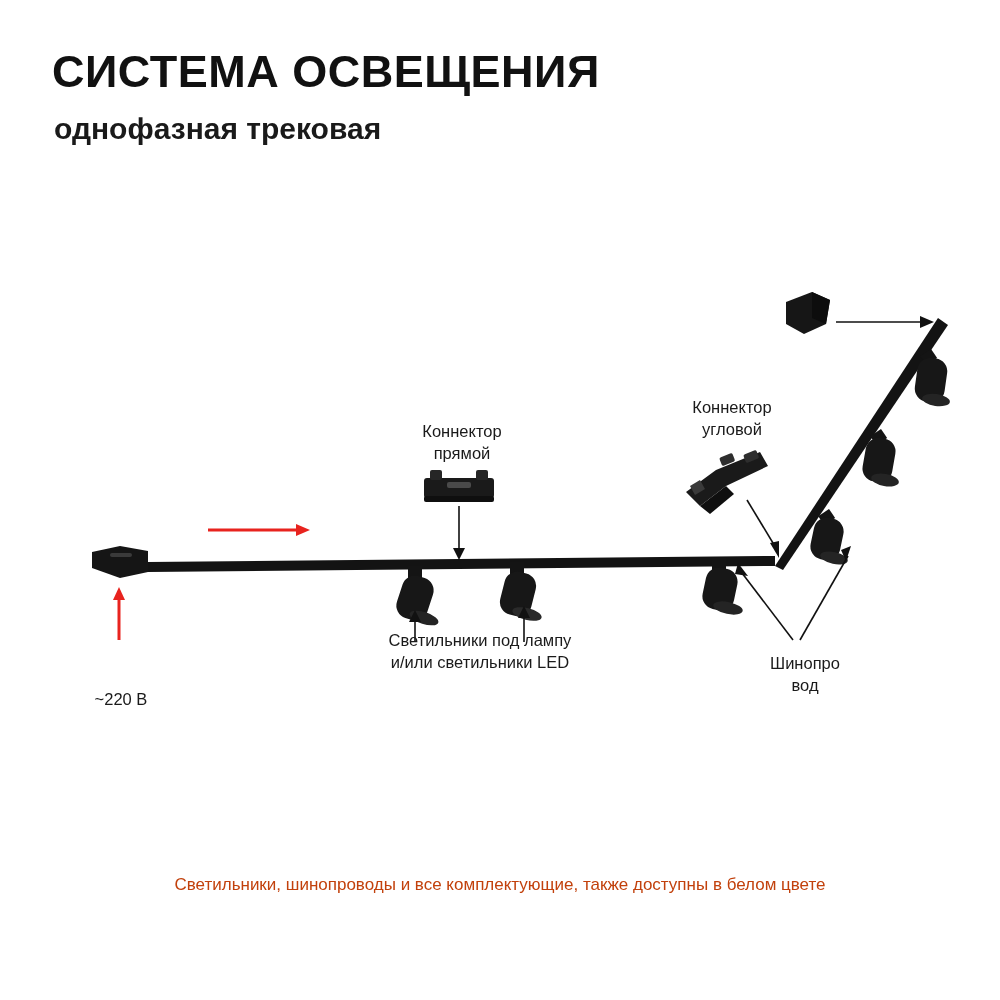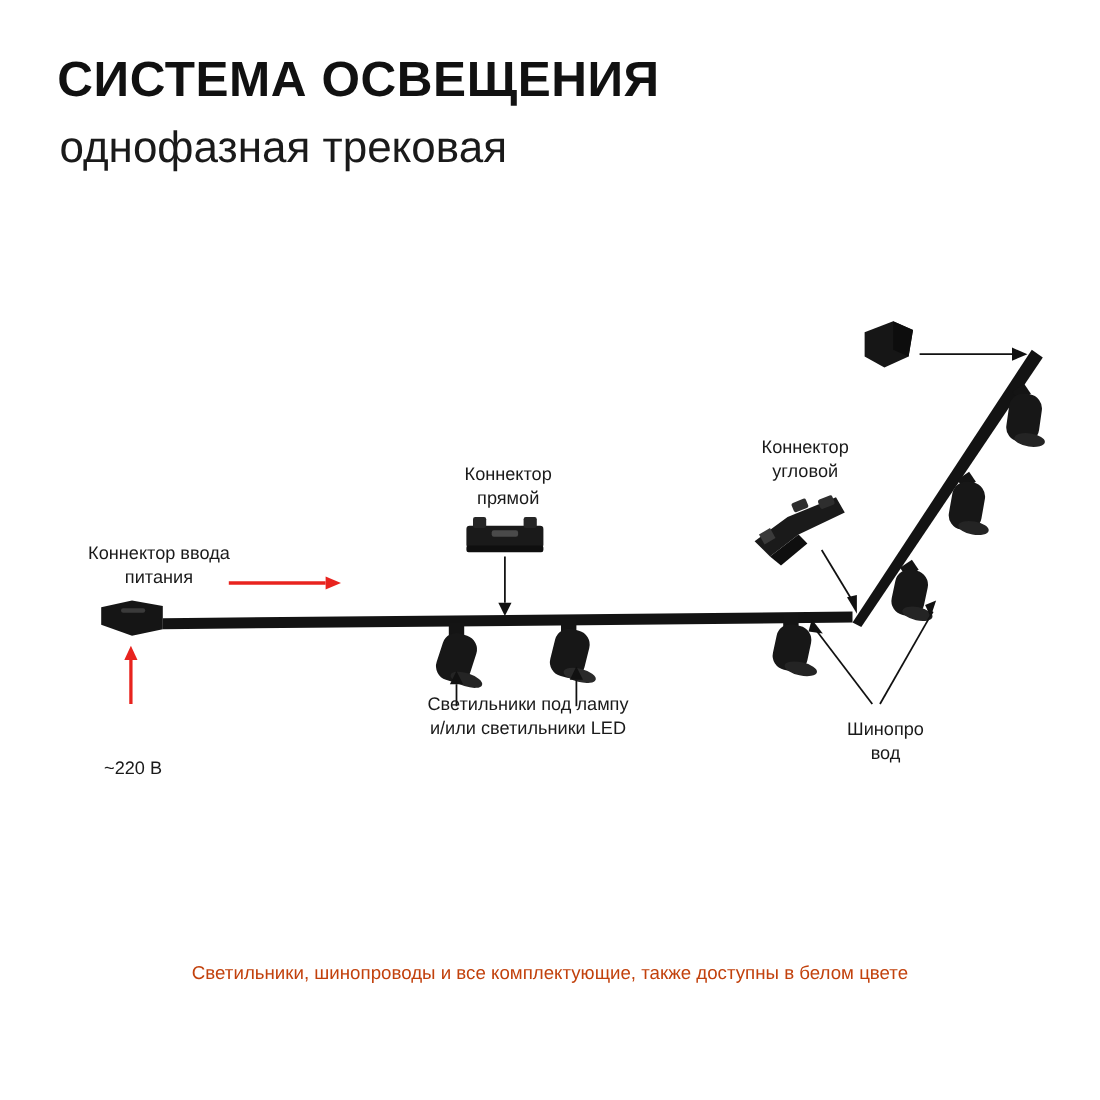--- a/index.html
+++ b/index.html
@@ -27,22 +27,22 @@
     font-weight: bold;
     letter-spacing: 0.5px;
     color: #111111;
     text-transform: uppercase;
     line-height: 1.05;
   }
   .subtitle {
     position: absolute;
     left: 54px;
     top: 112px;
-    font-size: 40px;
-    font-weight: normal;
+    font-size: 30px;
+    font-weight: bold;
     color: #1a1a1a;
     text-align: right;
   }
   .footnote {
     position: absolute;
     left: 50px;
     top: 875px;
     width: 900px;
     text-align: center;
     font-size: 17px;
@@ -216,22 +216,20 @@
 
     <g>
       <line x1="793" y1="640" x2="742" y2="573" stroke="#111" stroke-width="1.6"></line>
       <path d="M738 563 L748 576 L735 574 Z" fill="#111"></path>
       <line x1="800" y1="640" x2="848" y2="556" stroke="#111" stroke-width="1.6"></line>
       <path d="M851 546 L846 561 L841 550 Z" fill="#111"></path>
     </g>
 
   </svg>
 
-  <div class="label label-power">Коннектор ввода
-питания</div>
   <div class="label label-volt">~220 В</div>
   <div class="label label-straight">Коннектор
 прямой</div>
   <div class="label label-corner">Коннектор
 угловой</div>
   <div class="label label-lamps">Светильники под лампу
 и/или светильники LED</div>
   <div class="label label-bus">Шинопро
 вод</div>
 

